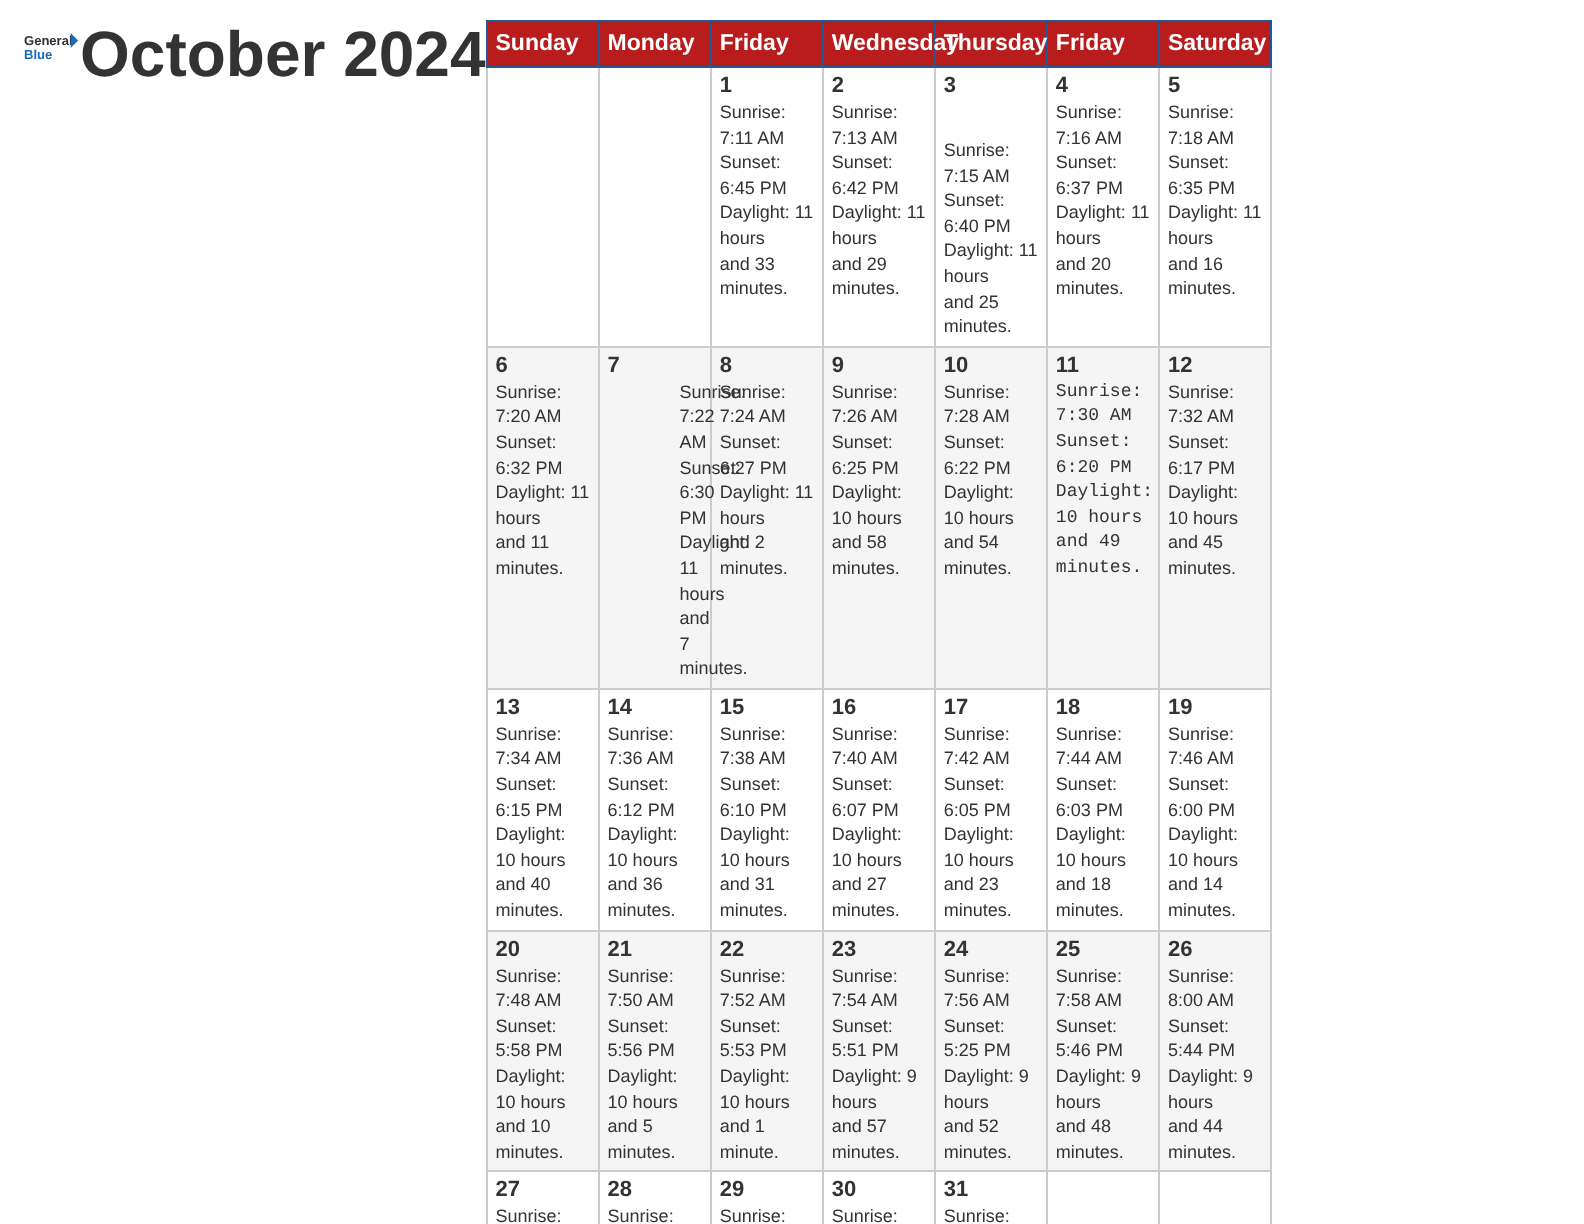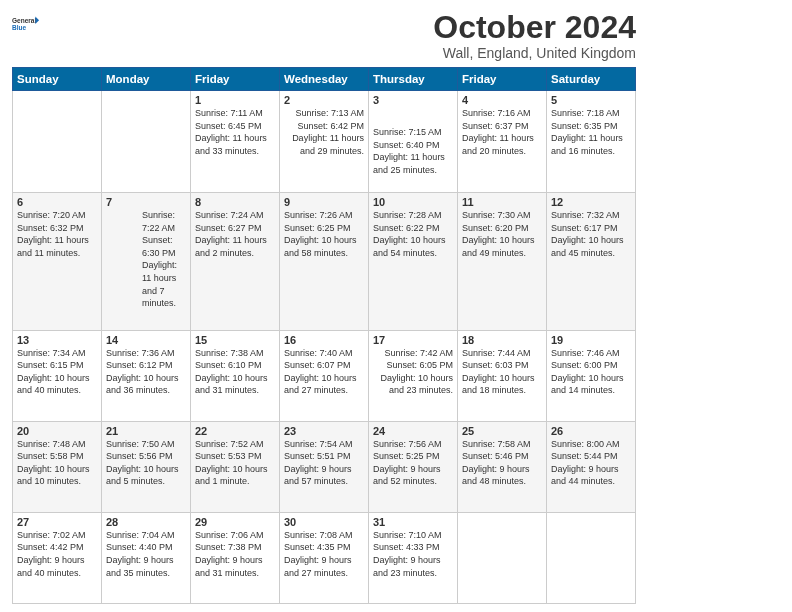--- a/index.html
+++ b/index.html
@@ -8,21 +8,20 @@
       height: 612px;
       font-family: Arial, Helvetica, sans-serif;
       background: #fff;
       overflow: hidden;
     }
     .page {
       width: 648px;
       height: 612px;
       padding: 10px 12px 8px 12px;
       display: flex;
-      flex-direction: column;
     }
     .header {
       display: flex;
       justify-content: space-between;
       align-items: flex-start;
       margin-bottom: 6px;
     }
     .logo {
       display: flex;
       align-items: center;
@@ -45,21 +44,21 @@
       font-size: 14px;
       color: #555;
     }
     .calendar {
       flex: 1;
       border-collapse: collapse;
       width: 100%;
       table-layout: fixed;
     }
     .calendar th {
-      background-color: #0369a1;
+      background-color: #b91c1c;
       color: white;
       font-size: 11.5px;
       font-weight: bold;
       padding: 5px 4px;
       text-align: left;
       border: 1px solid #1e5a9a;
     }
     .calendar td {
       border: 1px solid #ccc;
       vertical-align: top;
@@ -94,21 +93,20 @@
   <div class="header">
     <div class="logo">
       <svg class="logo-icon" viewBox="0 0 60 36" width="60" height="36">
           <text x="0" y="15" font-size="14" font-weight="bold" fill="#333" font-family="Arial">General</text>
           <text x="0" y="30" font-size="14" font-weight="bold" fill="#1a6bb5" font-family="Arial">Blue</text>
           <polygon points="50,2 58,10 50,18" fill="#1a6bb5"></polygon>
         </svg>
     </div>
     <div class="title-area">
       <div class="month-title">October 2024</div>
-      <div class="location">Wall, England, United Kingdom</div>
     </div>
   </div>
 
   <table class="calendar">
     <thead>
       <tr>
         <th>Sunday</th>
         <th>Monday</th>
         <th>Friday</th>
         <th>Wednesday</th>
@@ -123,21 +121,21 @@
           <td class="empty-cell"></td>
           <td>
             <span class="day-num">1</span>
             <div class="day-info" style="white-space: pre-line;">Sunrise: 7:11 AM
 Sunset: 6:45 PM
 Daylight: 11 hours
 and 33 minutes.</div>
           </td>
           <td>
             <span class="day-num">2</span>
-            <div class="day-info" style="white-space: pre-line; text-align: right;">Sunrise: 7:13 AM
+            <div class="day-info" style="white-space: pre-line;">Sunrise: 7:13 AM
 Sunset: 6:42 PM
 Daylight: 11 hours
 and 29 minutes.</div>
           </td>
           <td>
             <span class="day-num">3</span>
             <div class="day-info" style="white-space: pre-line; margin-top: 20px;">Sunrise: 7:15 AM
 Sunset: 6:40 PM
 Daylight: 11 hours
 and 25 minutes.</div>
@@ -188,21 +186,21 @@
           </td>
           <td>
             <span class="day-num">10</span>
             <div class="day-info" style="white-space: pre-line;">Sunrise: 7:28 AM
 Sunset: 6:22 PM
 Daylight: 10 hours
 and 54 minutes.</div>
           </td>
           <td>
             <span class="day-num">11</span>
-            <div class="day-info" style="white-space: pre-line;">Sunrise: 7:30 AM
+            <div class="day-info" style="white-space: pre-line; font-family: Liberation Mono, monospace;">Sunrise: 7:30 AM
 Sunset: 6:20 PM
 Daylight: 10 hours
 and 49 minutes.</div>
           </td>
           <td>
             <span class="day-num">12</span>
             <div class="day-info" style="white-space: pre-line;">Sunrise: 7:32 AM
 Sunset: 6:17 PM
 Daylight: 10 hours
 and 45 minutes.</div>
@@ -232,21 +230,21 @@
           </td>
           <td>
             <span class="day-num">16</span>
             <div class="day-info" style="white-space: pre-line;">Sunrise: 7:40 AM
 Sunset: 6:07 PM
 Daylight: 10 hours
 and 27 minutes.</div>
           </td>
           <td>
             <span class="day-num">17</span>
-            <div class="day-info" style="white-space: pre-line; text-align: right;">Sunrise: 7:42 AM
+            <div class="day-info" style="white-space: pre-line;">Sunrise: 7:42 AM
 Sunset: 6:05 PM
 Daylight: 10 hours
 and 23 minutes.</div>
           </td>
           <td>
             <span class="day-num">18</span>
             <div class="day-info" style="white-space: pre-line;">Sunrise: 7:44 AM
 Sunset: 6:03 PM
 Daylight: 10 hours
 and 18 minutes.</div>

